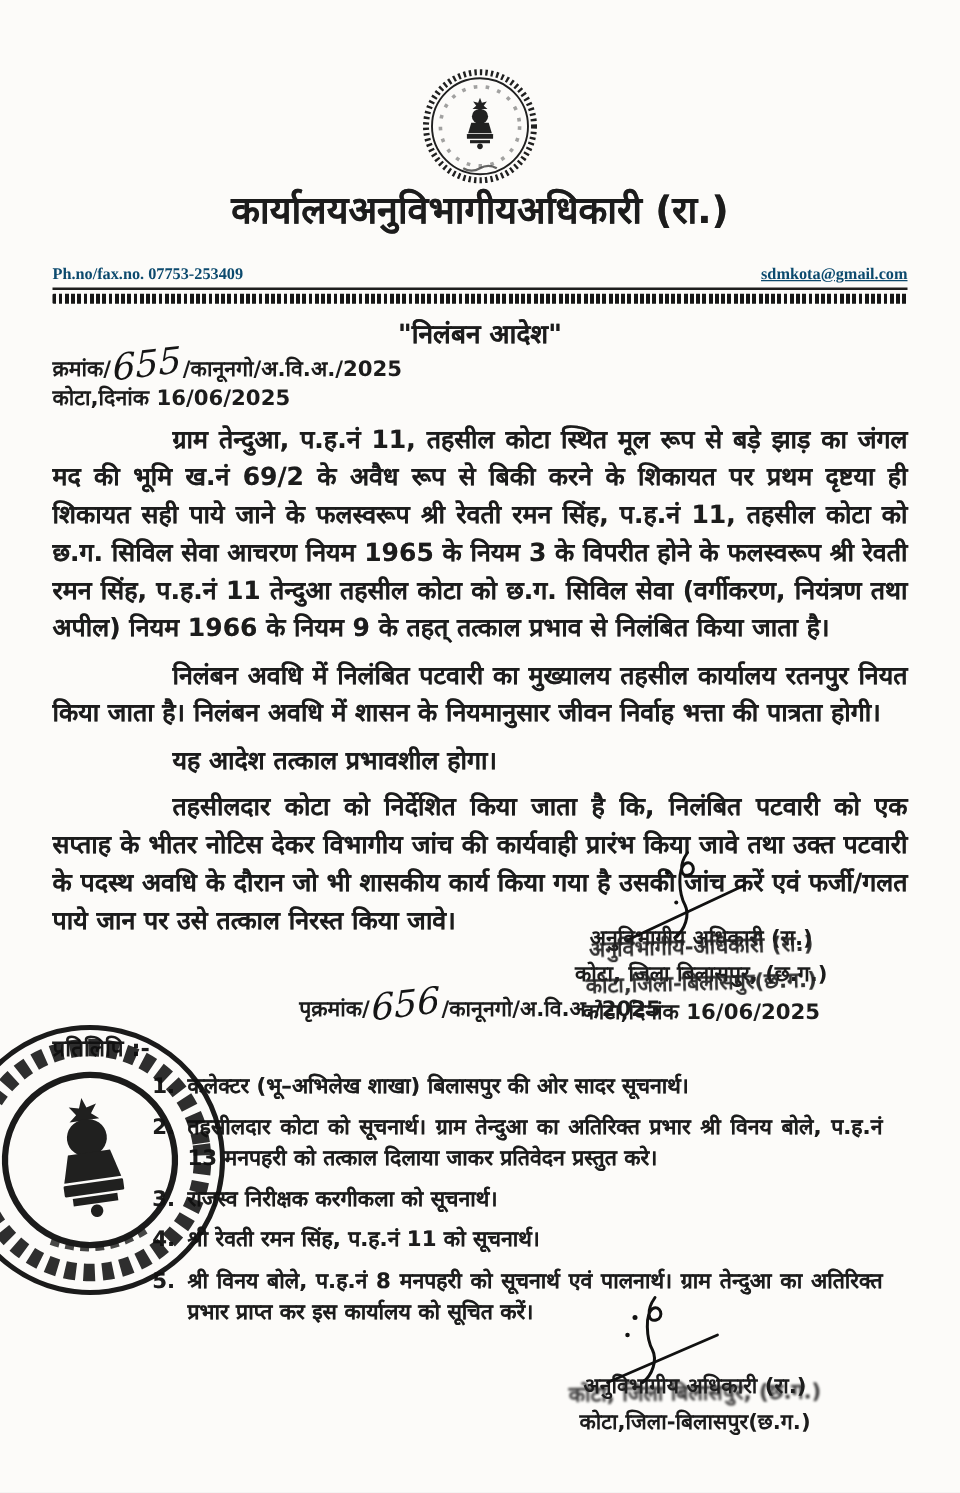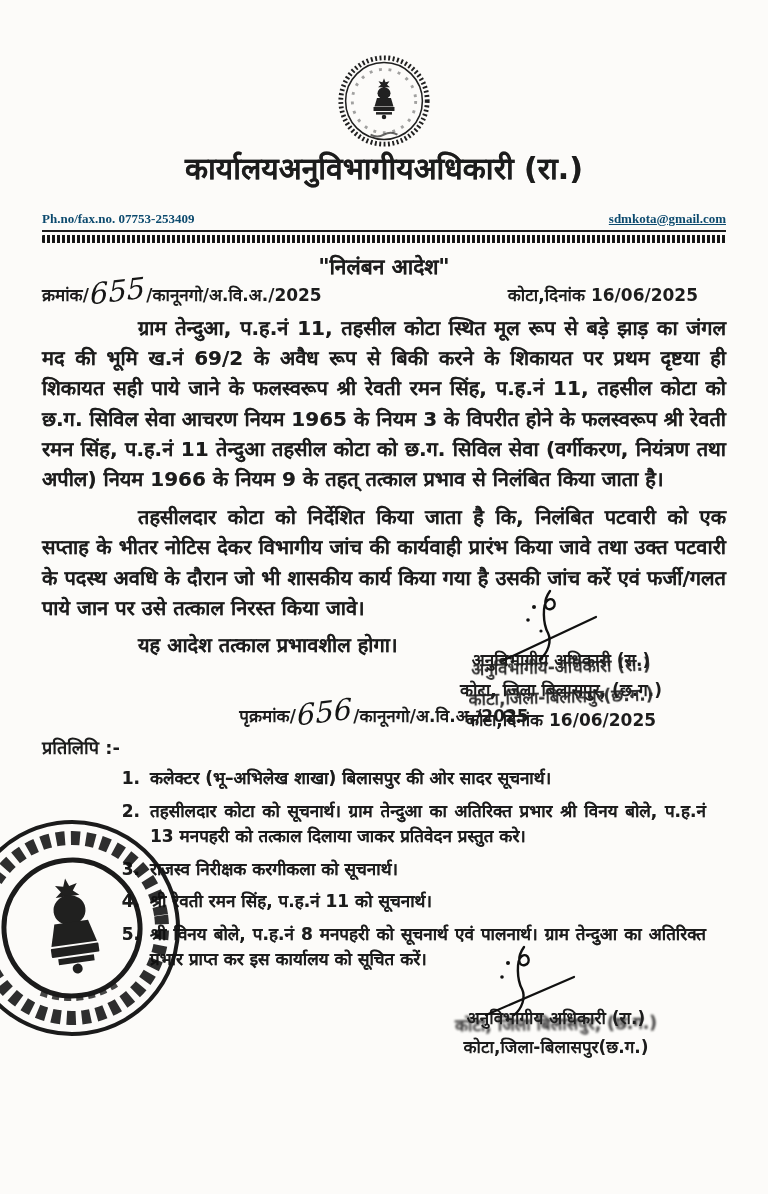--- a/index.html
+++ b/index.html
@@ -36,21 +36,21 @@
     background:repeating-linear-gradient(90deg,#161616 0 3px,rgba(0,0,0,0) 3px 5px);
     border-radius:1px;
   }
   
   .order-title{
     text-align:center;font-weight:700;font-size:21px;margin-top:9px;
     text-shadow:0 0 .4px rgba(20,20,20,.6);
   }
   .ref-row{
     display:flex;justify-content:space-between;align-items:baseline;margin-top:0px;
-    font-weight:700;font-size:17px;
+    font-weight:700;font-size:17px;flex-direction:column;
   }
   .ref-left{display:flex;align-items:baseline;}
   .hw{
     font-family:"DejaVu Serif","Liberation Serif",serif;
     font-style:italic;font-weight:400;font-size:29px;line-height:.8;
     transform:rotate(-7deg) skewX(-6deg);display:inline-block;
     margin:0 1px -4px 1px;color:#151515;
   }
   .ref-date{padding-right:28px;}
   
@@ -126,22 +126,23 @@
     <div class="ref-row">
       <span class="ref-left">
         <span>क्रमांक/</span>
         <span class="hw">655</span>
         <span>/कानूनगो/अ.वि.अ./2025</span>
       </span>
       <span class="ref-date">कोटा,दिनांक 16/06/2025</span>
     </div>
 
     <p class="para">ग्राम तेन्दुआ, प.ह.नं 11, तहसील कोटा स्थित मूल रूप से बड़े झाड़ का जंगल मद की भूमि ख.नं 69/2 के अवैध रूप से बिकी करने के शिकायत पर प्रथम दृष्टया ही शिकायत सही पाये जाने के फलस्वरूप श्री रेवती रमन सिंह, प.ह.नं 11, तहसील कोटा को छ.ग. सिविल सेवा आचरण नियम 1965 के नियम 3 के विपरीत होने के फलस्वरूप श्री रेवती रमन सिंह, प.ह.नं 11 तेन्दुआ तहसील कोटा को छ.ग. सिविल सेवा (वर्गीकरण, नियंत्रण तथा अपील) नियम 1966 के नियम 9 के तहत् तत्काल प्रभाव से निलंबित किया जाता है।</p>
+    <p class="para">निलंबन अवधि में निलंबित पटवारी का मुख्यालय तहसील कार्यालय रतनपुर नियत किया जाता है। निलंबन अवधि में शासन के नियमानुसार जीवन निर्वाह भत्ता की पात्रता होगी।</p>
+    <p class="para no-justify">यह आदेश तत्काल प्रभावशील होगा।</p>
     <p class="para">तहसीलदार कोटा को निर्देशित किया जाता है कि, निलंबित पटवारी को एक सप्ताह के भीतर नोटिस देकर विभागीय जांच की कार्यवाही प्रारंभ किया जावे तथा उक्त पटवारी के पदस्थ अवधि के दौरान जो भी शासकीय कार्य किया गया है उसकी जांच करें एवं फर्जी/गलत पाये जान पर उसे तत्काल निरस्त किया जावे।</p>
-    <p class="para no-justify">यह आदेश तत्काल प्रभावशील होगा।</p>
 
     <div class="sig-block">
       <svg class="sig-scribble scr1" width="130" height="92" viewBox="0 0 130 92">
         <path d="M66 4 c-7 10 -6 20 1 18 c7 -2 3 -13 -3 -9 c-6 4 -5 24 0 33 c4 8 0 20 -8 26" fill="none" stroke="#111" stroke-width="2.4" stroke-linecap="round"></path>
         <path d="M18 74 L112 30" fill="none" stroke="#111" stroke-width="2.2" stroke-linecap="round"></path>
         <circle cx="50" cy="20" r="2" fill="#111"></circle>
         <circle cx="44" cy="33" r="1.8" fill="#111"></circle>
         <circle cx="57" cy="44" r="1.6" fill="#111"></circle>
       </svg>
       <div class="sig-line">अनुविभागीय अधिकारी (रा.)</div>

